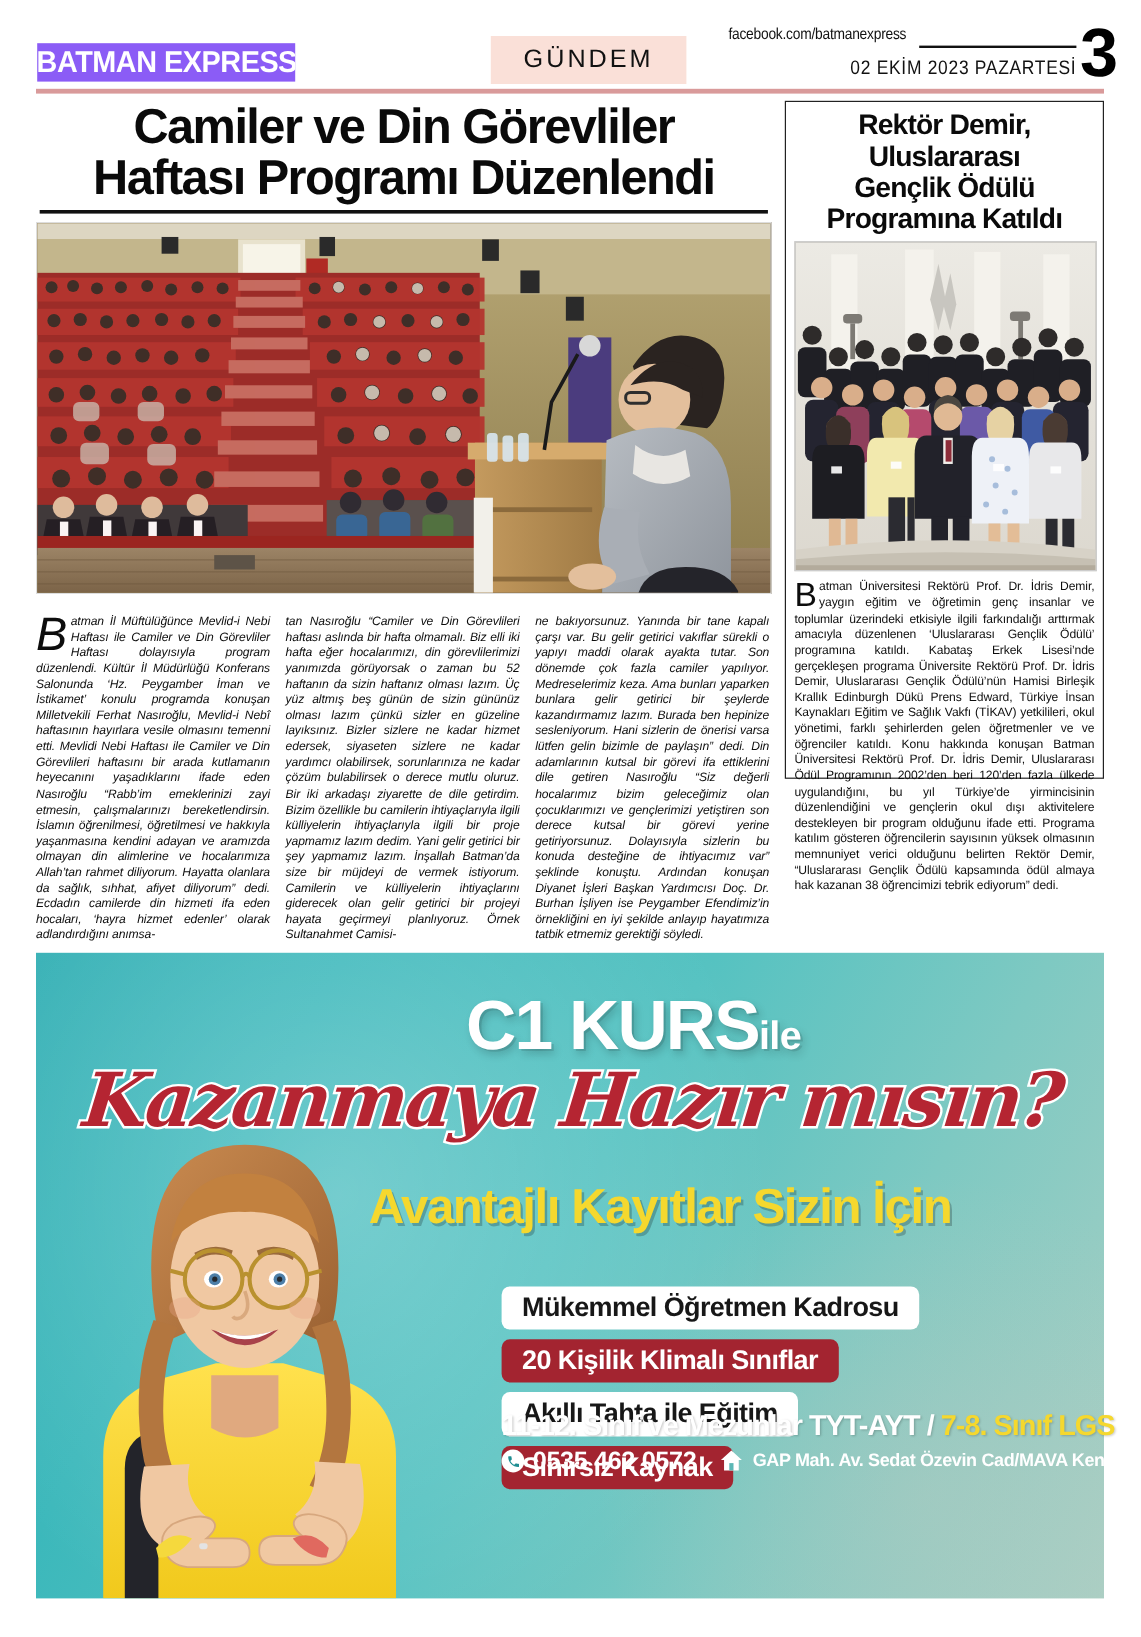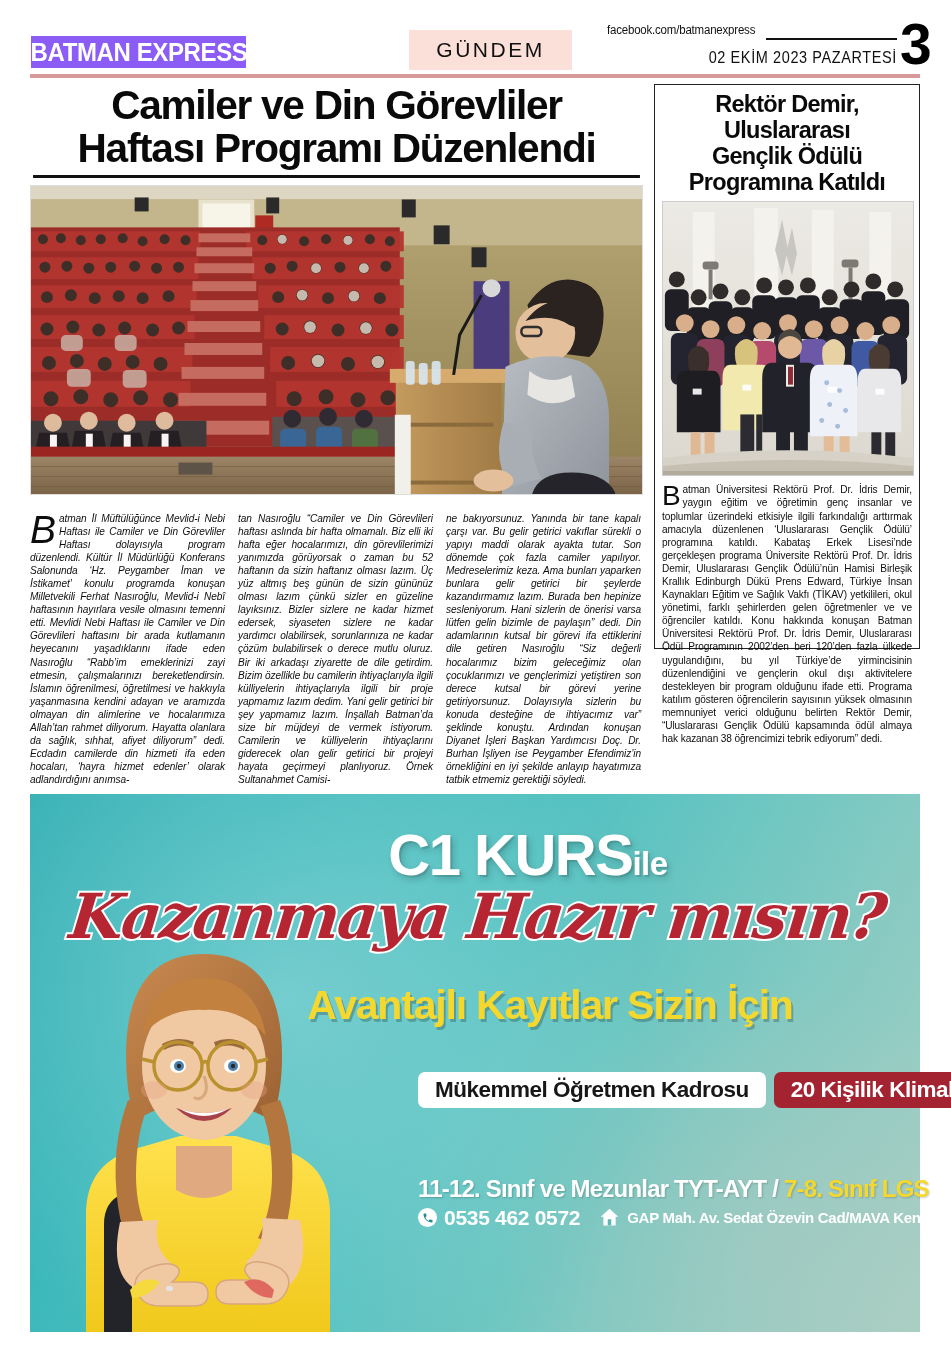--- a/index.html
+++ b/index.html
@@ -281,20 +281,21 @@
     text-shadow: 2px 3px 0 rgba(0,0,0,0.22);
     white-space: nowrap;
     z-index: 6;
   }
 
   .ad-features {
     position: absolute;
     left: 418px; top: 1072px;
     width: 430px;
     display: flex;
+    flex-direction: column;
     align-items: flex-start;
     gap: 8px;
     z-index: 6;
   }
   .feat {
     display: inline-block;
     padding: 5px 17px 6px 17px;
     border-radius: 7px;
     font-size: 22.5px;
     font-weight: 700;

